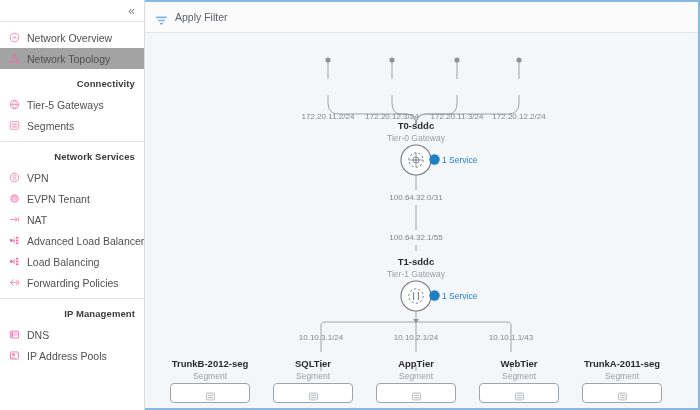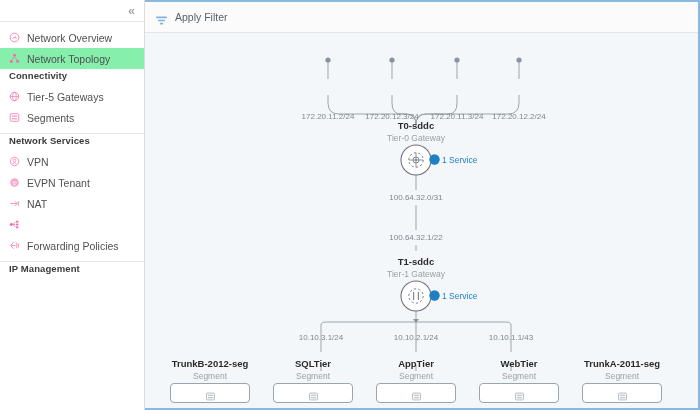--- a/index.html
+++ b/index.html
@@ -24,25 +24,25 @@
   .collapse-btn{
     color:#8a8a8a;font-size:12px;line-height:1;cursor:pointer;
     padding:1px 2px;letter-spacing:-1px;
   }
   .sb-scroll{height:388px;overflow:hidden;}
   .sb-item{
     display:flex;align-items:center;gap:7px;
     height:21px;padding:0 8px 0 9px;box-sizing:border-box;
     font-size:10.5px;color:#4d4d4d;cursor:pointer;white-space:nowrap;
   }
-  .sb-item.active{background:#86efac;}
+  .sb-item.active{background:#a3a3a3;}
   .sb-item .lbl{font-size:10.5px;color:#505050;text-align:center;}
   .sb-group{
     font-size:9.5px;font-weight:bold;color:#3b3b3b;
-    padding:1px 9px 5px 9px;letter-spacing:.1px;
+    padding:9px 9px 5px 9px;letter-spacing:.1px;text-align:right;
   }
   .sb-div{height:1px;background:#e4e4e4;margin:5px 0 0 0;}
   .ic{width:11px;height:11px;flex:0 0 11px;display:block;}
 
   
   #main{
     position:relative;width:555px;height:410px;flex:0 0 555px;
     background:#be185d;box-sizing:border-box;
     border-top:2px solid #89b9e0;
     border-right:2px solid #89b9e0;
@@ -195,41 +195,78 @@
           <svg viewBox="0 0 16 16" width="11" height="11">
               <circle cx="3.3" cy="8" r="2.1" fill="#f06cb0"></circle>
               <line x1="5.4" y1="8" x2="9.2" y2="4" stroke="#f06cb0" stroke-width="1.1"></line>
               <line x1="5.4" y1="8" x2="9.2" y2="8" stroke="#f06cb0" stroke-width="1.1"></line>
               <line x1="5.4" y1="8" x2="9.2" y2="12" stroke="#f06cb0" stroke-width="1.1"></line>
               <rect x="10.2" y="2.6" width="3.4" height="2.6" fill="#f06cb0"></rect>
               <rect x="10.2" y="6.7" width="3.4" height="2.6" fill="#f06cb0"></rect>
               <rect x="10.2" y="10.8" width="3.4" height="2.6" fill="#f06cb0"></rect>
             </svg>
         </span>
-      </div>
-
+        <span class="lbl">Advanced Load Balancer</span>
+      </div>
+
+      <div class="sb-item">
+        <span class="ic">
+          <svg viewBox="0 0 16 16" width="11" height="11">
+              <circle cx="3.3" cy="8" r="2.1" fill="#f06cb0"></circle>
+              <line x1="5.4" y1="8" x2="9.2" y2="4" stroke="#f06cb0" stroke-width="1.1"></line>
+              <line x1="5.4" y1="8" x2="9.2" y2="8" stroke="#f06cb0" stroke-width="1.1"></line>
+              <line x1="5.4" y1="8" x2="9.2" y2="12" stroke="#f06cb0" stroke-width="1.1"></line>
+              <rect x="10.2" y="2.6" width="3.4" height="2.6" fill="#f06cb0"></rect>
+              <rect x="10.2" y="6.7" width="3.4" height="2.6" fill="#f06cb0"></rect>
+              <rect x="10.2" y="10.8" width="3.4" height="2.6" fill="#f06cb0"></rect>
+            </svg>
+        </span>
+        <span class="lbl">Load Balancing</span>
+      </div>
 
       <div class="sb-item">
         <span class="ic">
           <svg viewBox="0 0 16 16" width="11" height="11">
               <path d="M6.6 3.2 L2.4 8 L6.6 12.8" fill="none" stroke="#f07fb4" stroke-width="1.35"></path>
               <line x1="3.2" y1="8" x2="9.4" y2="8" stroke="#f07fb4" stroke-width="1.2"></line>
               <line x1="11.4" y1="3.8" x2="11.4" y2="12.2" stroke="#f07fb4" stroke-width="1.3"></line>
               <line x1="13.9" y1="5.2" x2="13.9" y2="10.8" stroke="#f07fb4" stroke-width="1.2"></line>
             </svg>
         </span>
         <span class="lbl">Forwarding Policies</span>
       </div>
 
       <div class="sb-div"></div>
 
       <div class="sb-group">IP Management</div>
 
-
-
+      <div class="sb-item">
+        <span class="ic">
+          <svg viewBox="0 0 16 16" width="11" height="11">
+              <rect x="1.9" y="3" width="12.2" height="10" rx="1.2" fill="none" stroke="#f06cb0" stroke-width="1.3"></rect>
+              <rect x="3.6" y="4.7" width="2.5" height="6.6" fill="#f06cb0"></rect>
+              <rect x="7.4" y="4.7" width="5" height="1.9" fill="#f7a8ce"></rect>
+              <rect x="7.4" y="7.6" width="5" height="1.9" fill="#f7a8ce"></rect>
+            </svg>
+        </span>
+        <span class="lbl">DNS</span>
+      </div>
+
+
+      <div class="sb-item">
+        <span class="ic">
+          <svg viewBox="0 0 16 16" width="11" height="11">
+              <rect x="2.2" y="2.8" width="11.6" height="10.4" rx="1.3" fill="none" stroke="#f06cb0" stroke-width="1.25"></rect>
+              <circle cx="6.6" cy="6.6" r="1.9" fill="#f06cb0"></circle>
+              <path d="M3.6 12.4 q3 -3.4 6 0" fill="none" stroke="#f06cb0" stroke-width="1.15"></path>
+              <line x1="9.9" y1="5.2" x2="12.2" y2="5.2" stroke="#f7a8ce" stroke-width="1.1"></line>
+            </svg>
+        </span>
+        <span class="lbl">IP Address Pools</span>
+      </div>
 
     </div>
   </div>
 
   <div id="main">
 
     <div class="filterbar">
       <div class="filter-inner">
         <span class="filter-icon">
           <svg viewBox="0 0 16 14" width="13" height="11">
@@ -299,21 +336,21 @@
           <line x1="11.8" y1="19" x2="26.2" y2="19" stroke="#7d868e" stroke-width=".85"></line>
           <line x1="19" y1="11.8" x2="19" y2="26.2" stroke="#7d868e" stroke-width=".85"></line>
         </g>
       </svg>
       <svg style="position:absolute;left:283px;top:120px" width="13" height="13">
         <circle cx="6.5" cy="6.5" r="5.2" fill="#1e7fc4"></circle>
       </svg>
       <div class="svc-lbl" style="left:297px;top:122px">1 Service</div>
 
       <div class="ip-lbl" style="left:271px;top:160px">100.64.32.0/31</div>
-      <div class="ip-lbl" style="left:271px;top:200px">100.64.32.1/22</div>
+      <div class="ip-lbl" style="left:271px;top:200px">100.64.32.1/55</div>
 
       <div class="node-title" style="left:271px;top:223px">T1-sddc</div>
       <div class="node-sub" style="left:271px;top:236px">Tier-1 Gateway</div>
       <svg style="position:absolute;left:252px;top:244px" width="38" height="38">
         <circle cx="19" cy="19" r="15" fill="#ffffff" stroke="#6b737a" stroke-width="1.1"></circle>
         <g>
           <circle cx="19" cy="19" r="7.2" fill="none" stroke="#7d868e" stroke-width="1" stroke-dasharray="2.4 2.1"></circle>
           <line x1="16.6" y1="15" x2="16.6" y2="23" stroke="#7d868e" stroke-width="1.15"></line>
           <line x1="21.4" y1="15" x2="21.4" y2="23" stroke="#7d868e" stroke-width="1.15"></line>
         </g>

